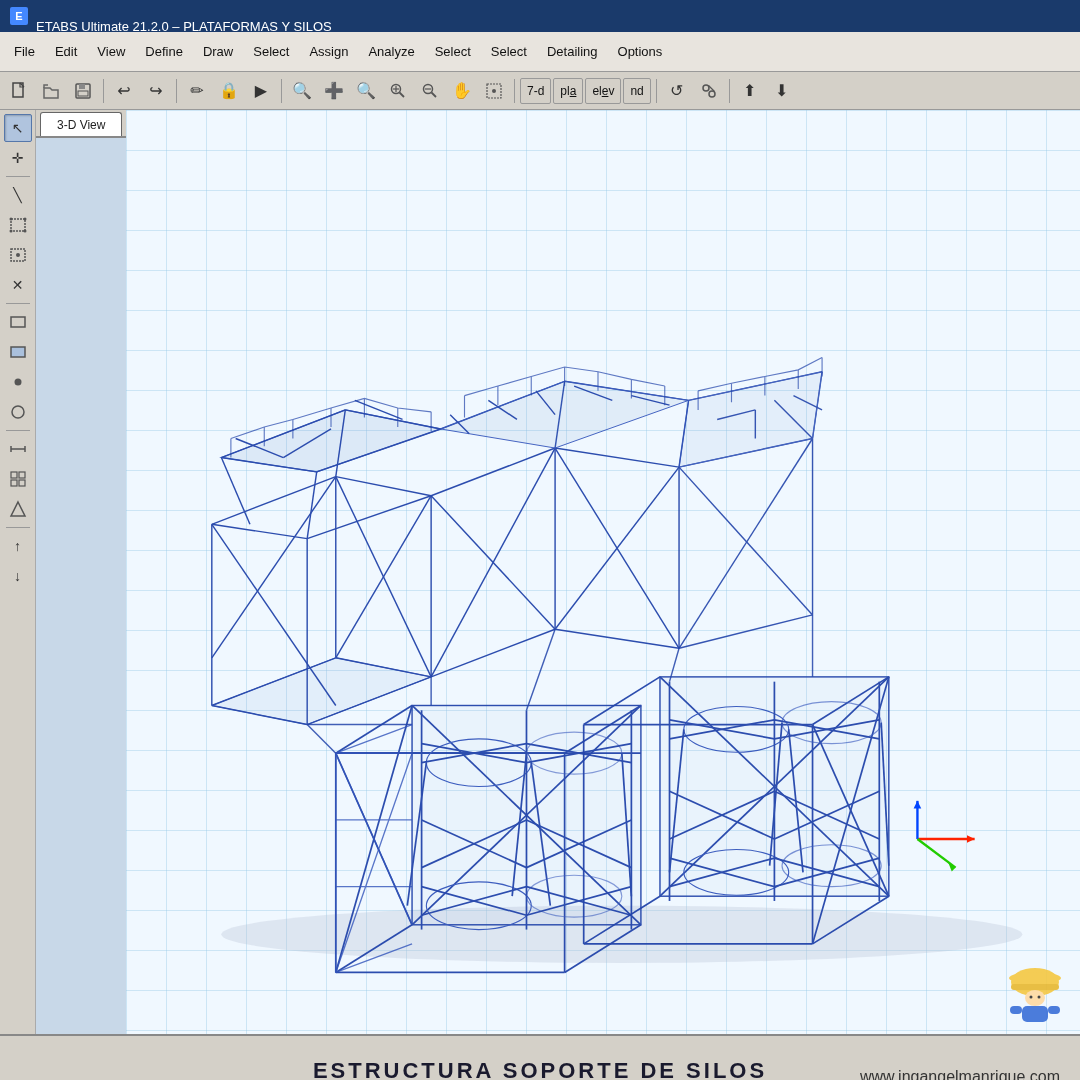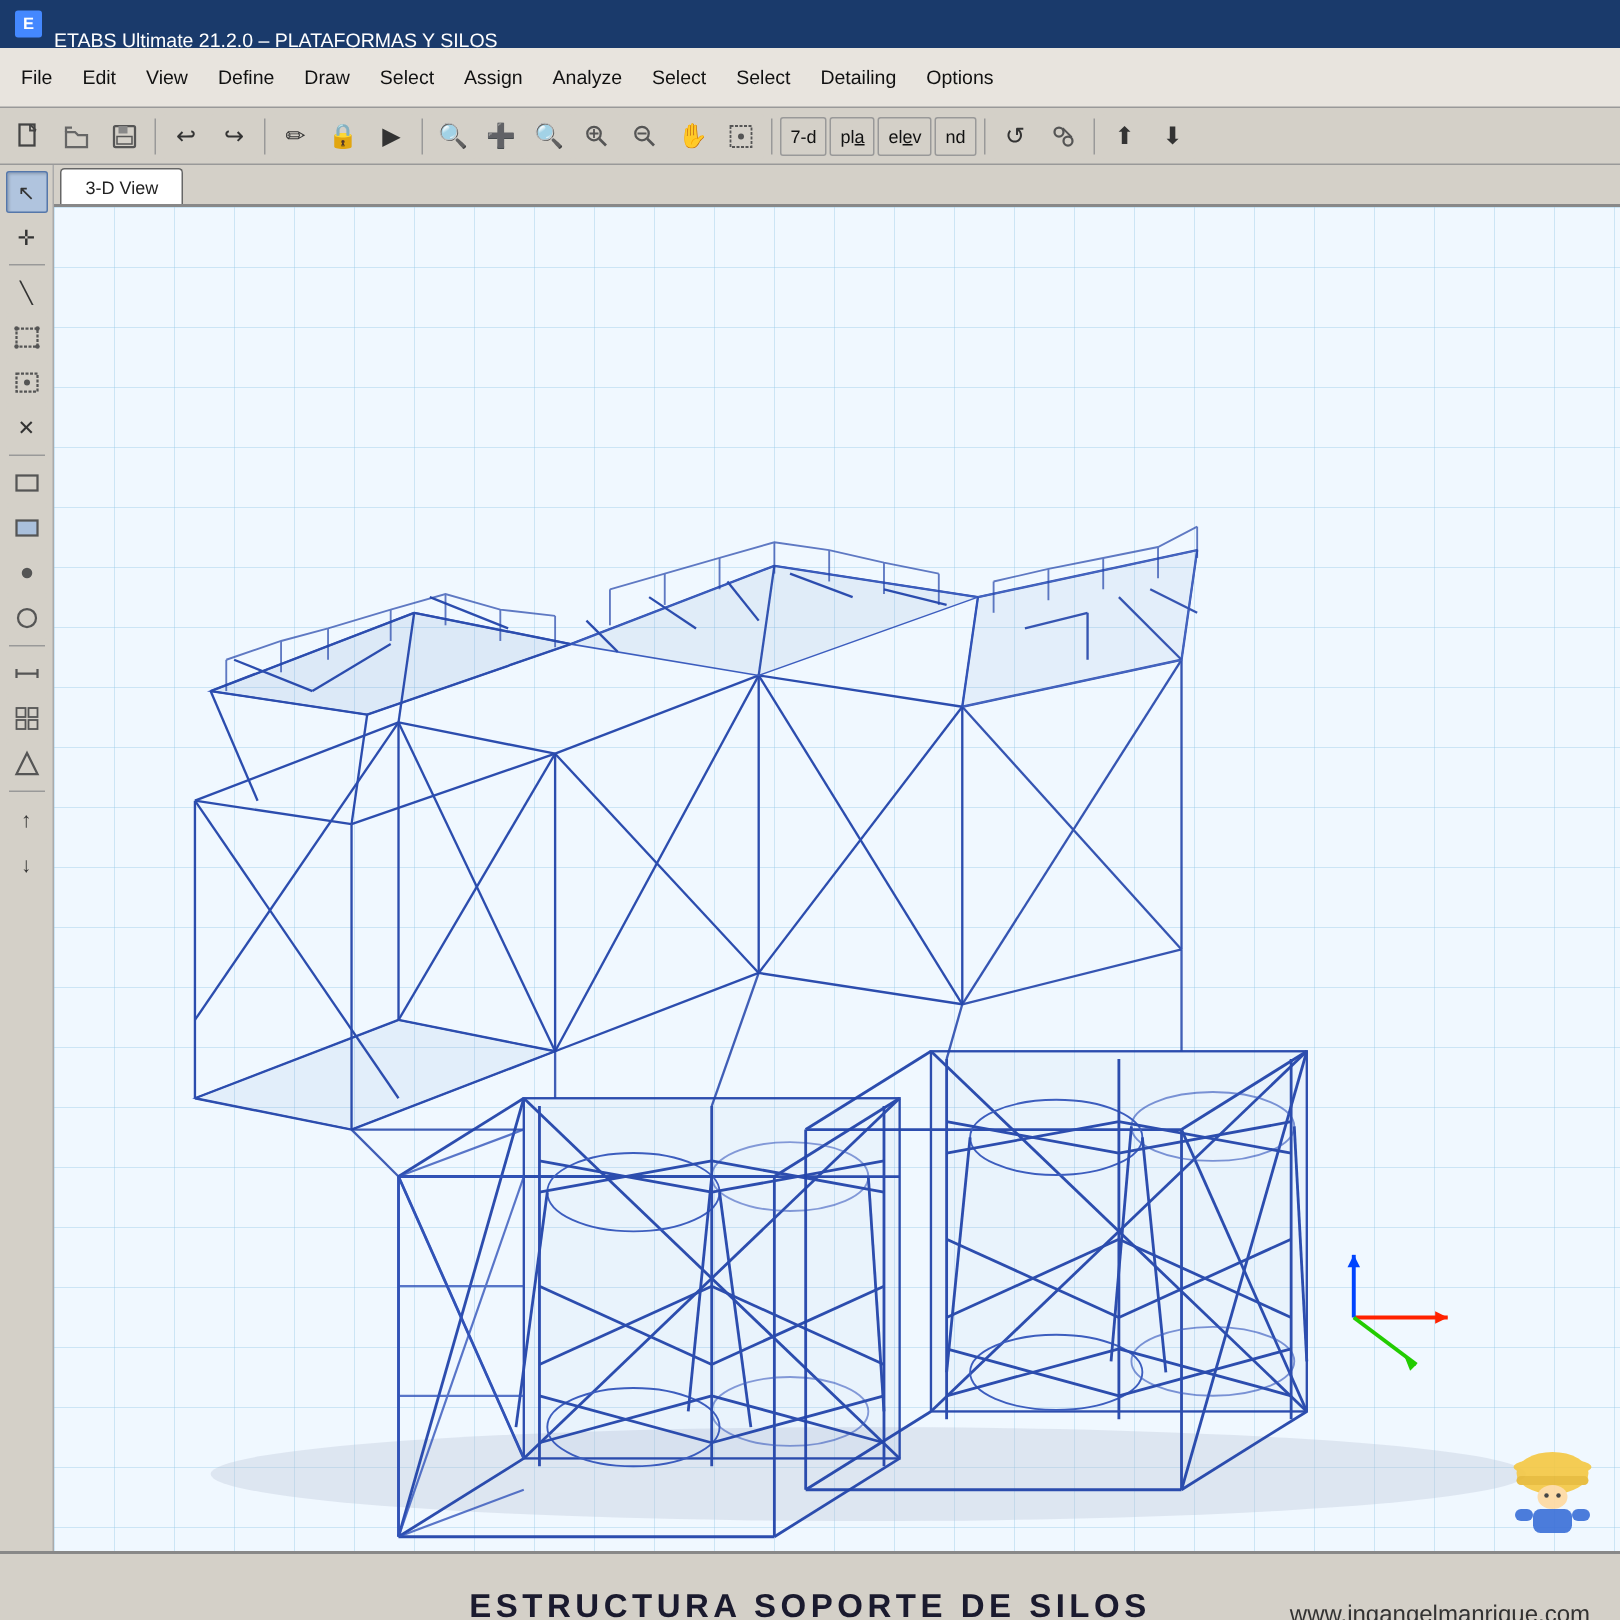--- a/index.html
+++ b/index.html
@@ -142,21 +142,20 @@
       width: 24px;
       height: 1px;
       background: #999;
       margin: 2px 0;
     }
 
     
     #view-area {
       flex: 1;
       display: flex;
-      flex-direction: column;
       background: #c8d8e8;
       position: relative;
     }
     #view-tab-bar {
       height: 28px;
       background: #d4d0c8;
       display: flex;
       align-items: flex-end;
       padding: 0 4px;
       border-bottom: 2px solid #888;

